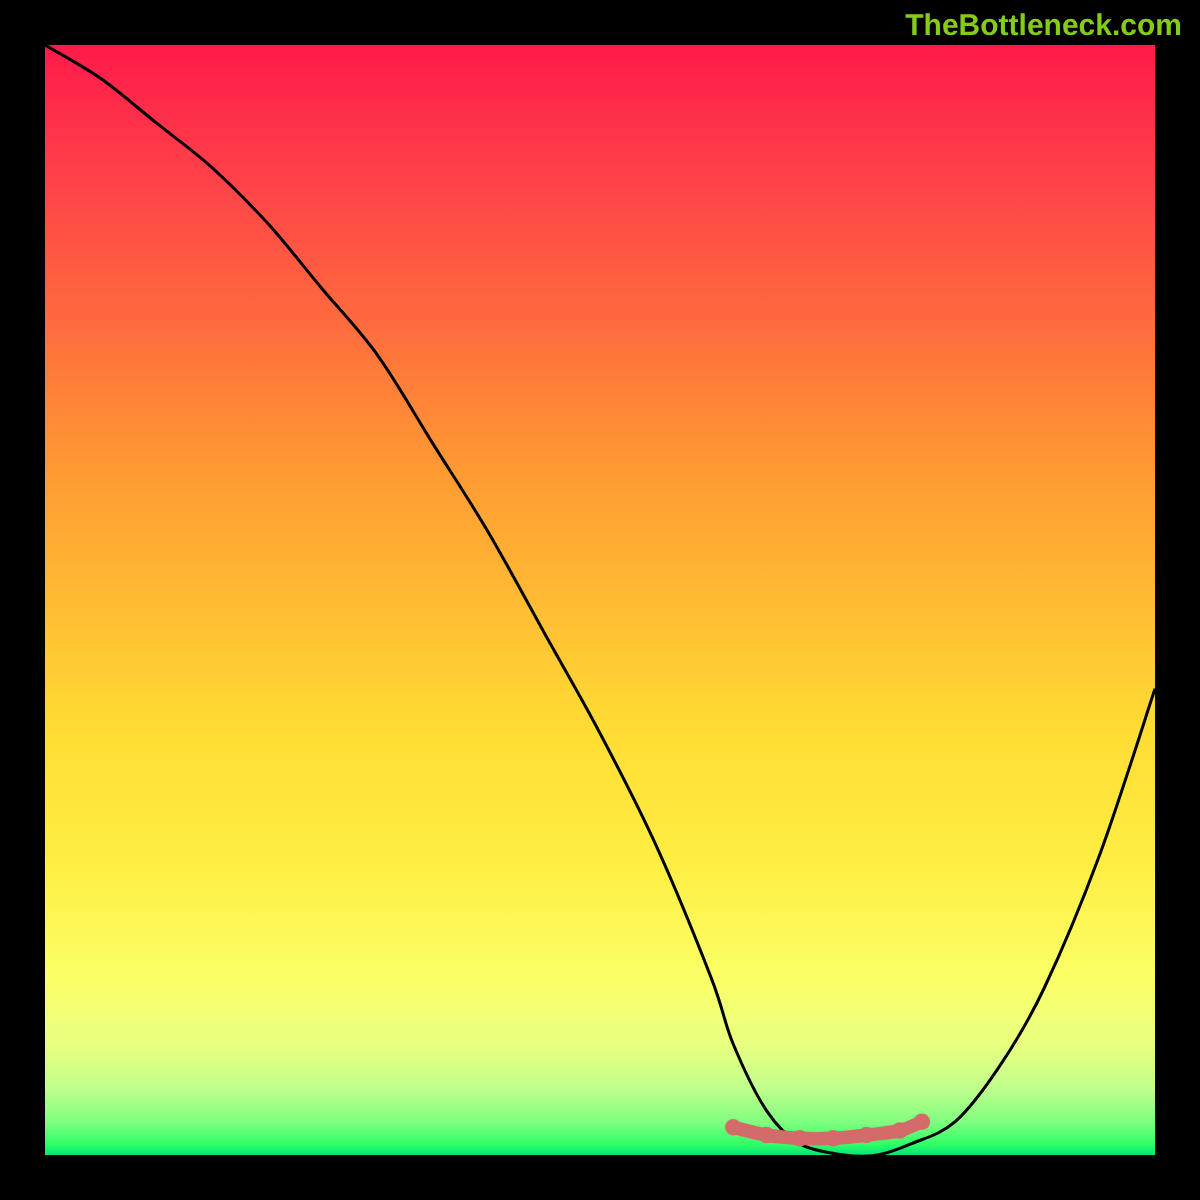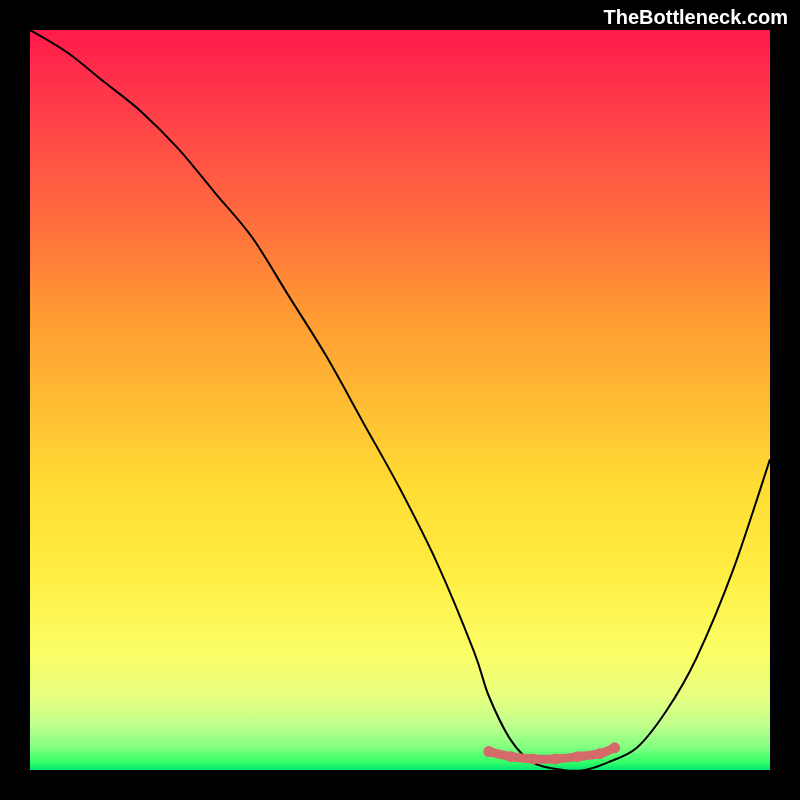--- a/index.html
+++ b/index.html
@@ -8,21 +8,21 @@
     width: 800px;
     height: 800px;
     background: #000;
     position: relative;
     font-family: Arial, sans-serif;
   }
   .watermark {
     position: absolute;
     top: 6px;
     right: 12px;
-    color: #ffffff;
+    color: #84cc16;
     font-size: 20px;
     font-weight: bold;
     z-index: 10;
   }
   .plot-area {
     position: absolute;
     left: 30px;
     top: 30px;
     width: 740px;
     height: 740px;

